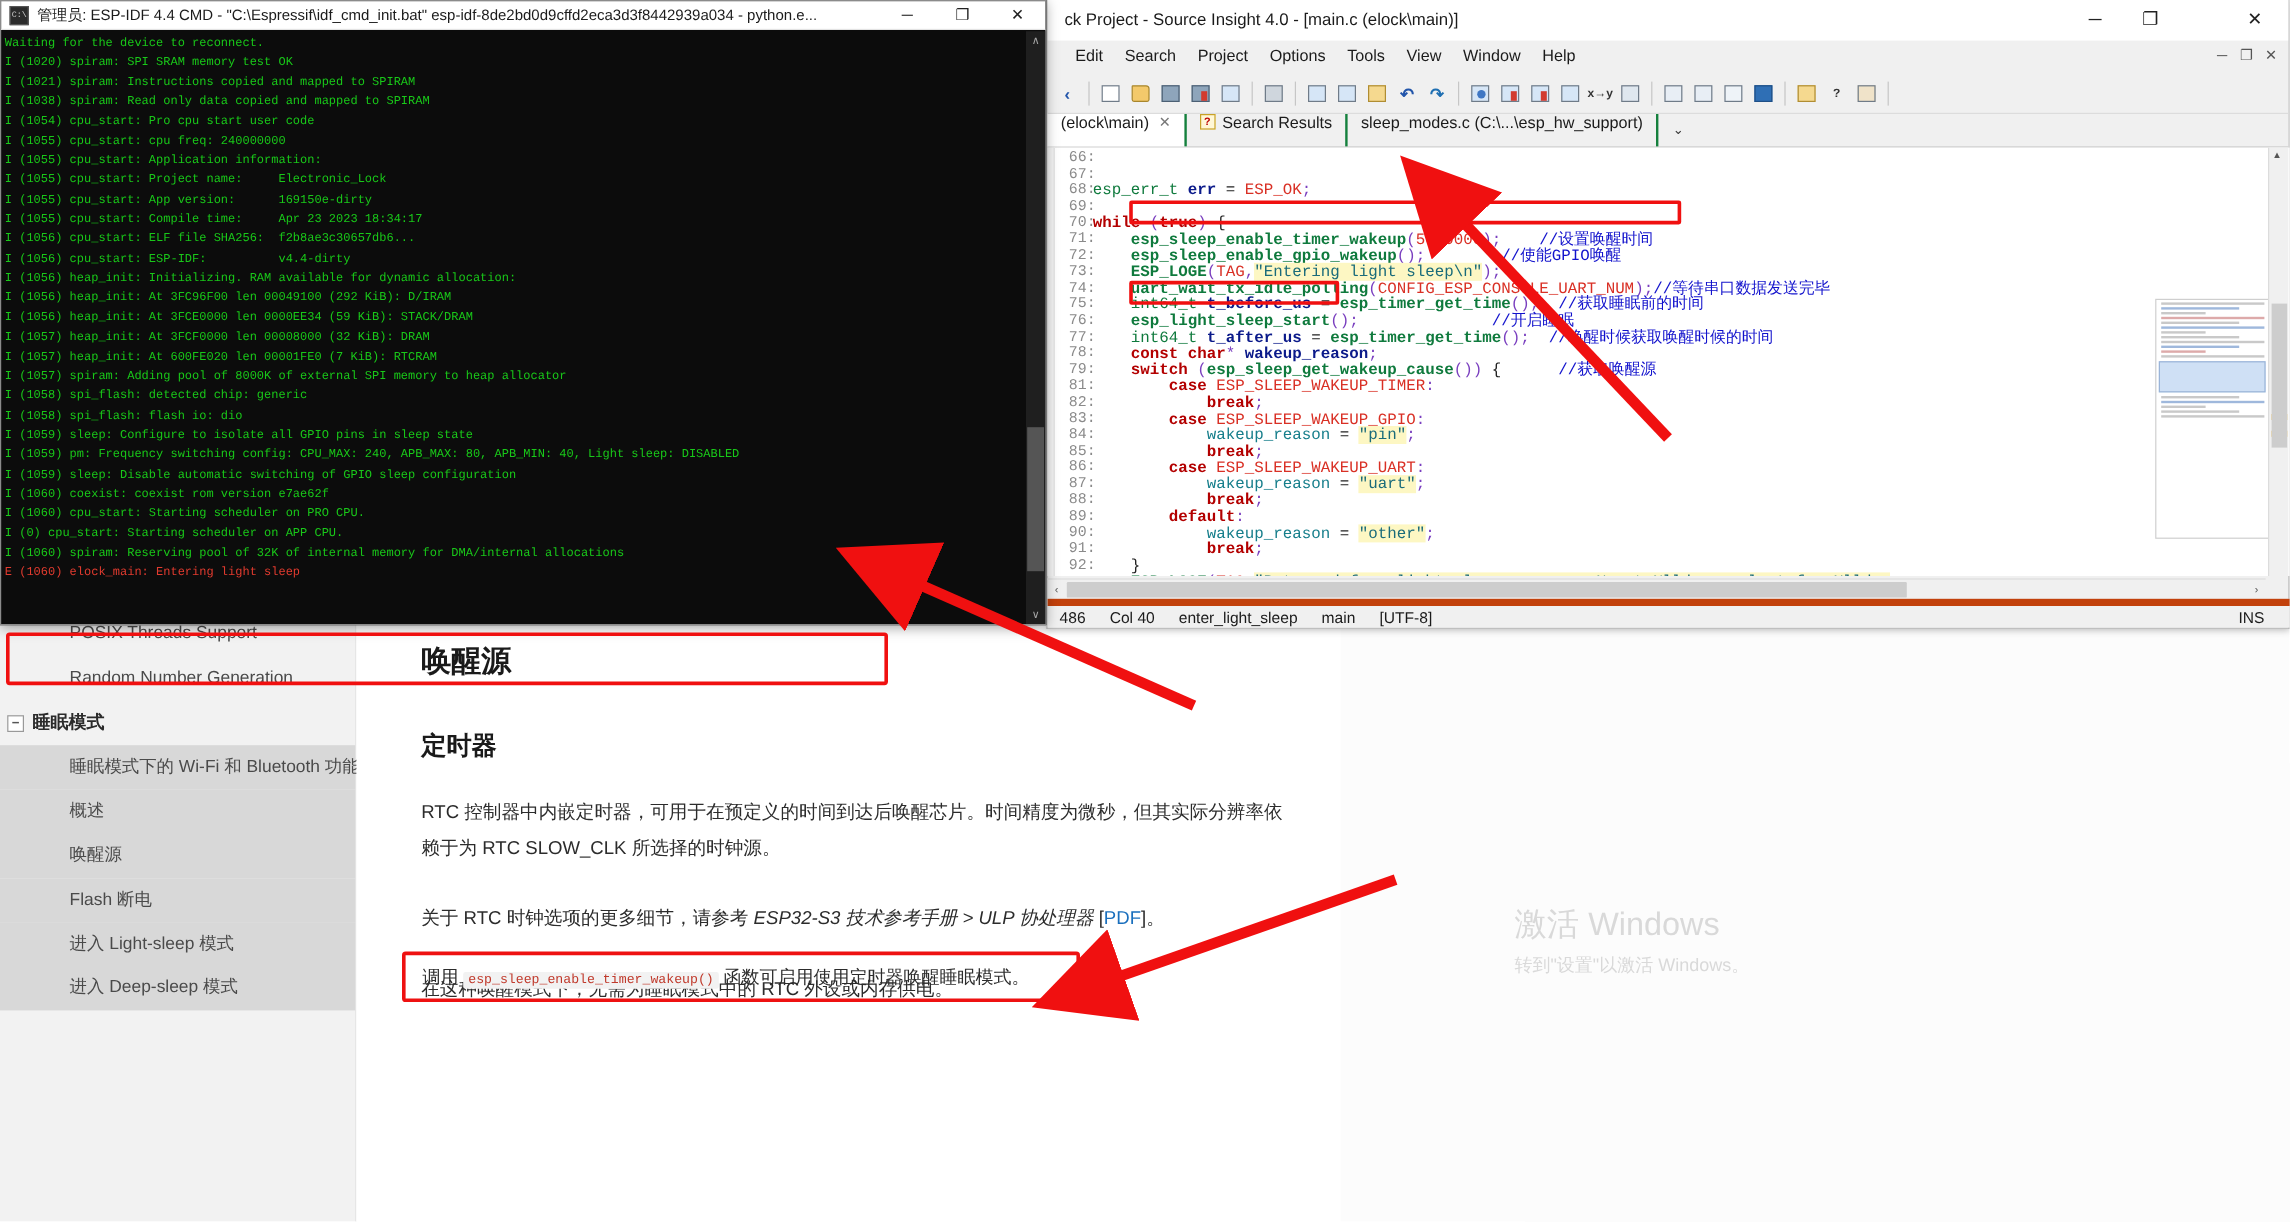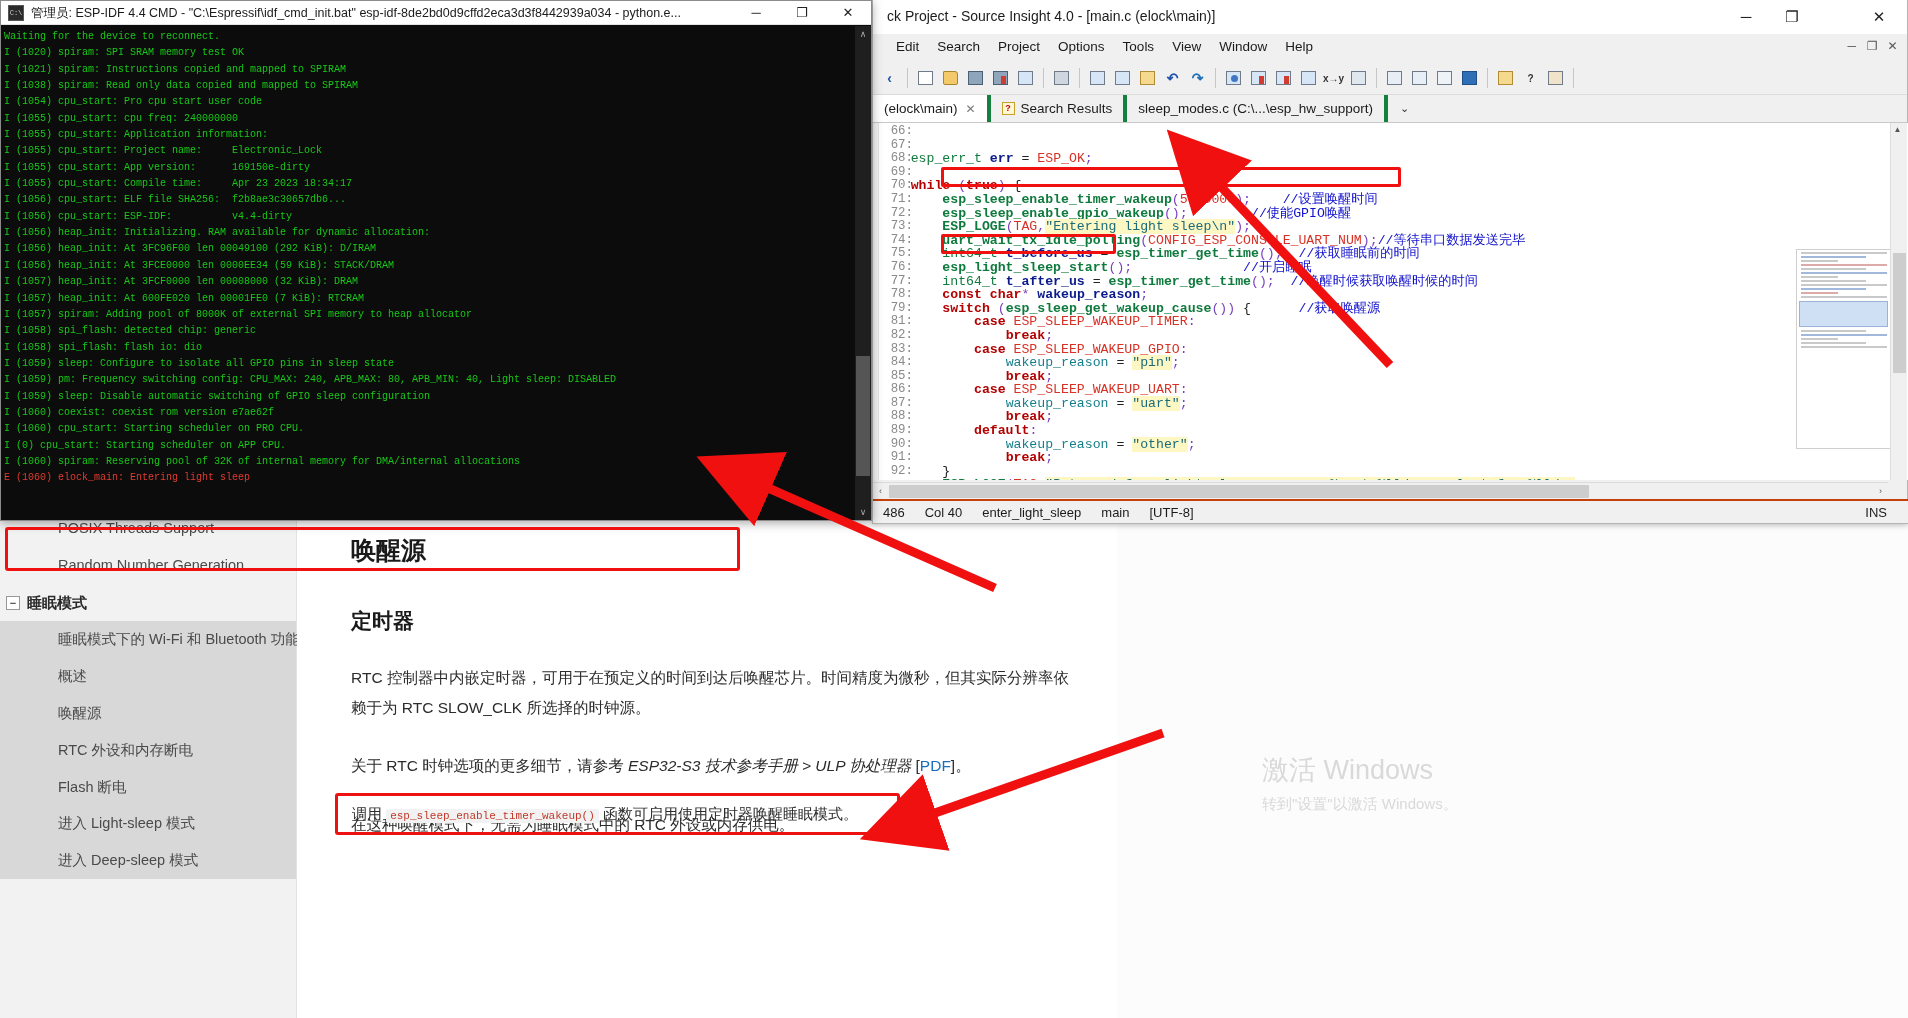--- a/index.html
+++ b/index.html
@@ -84,22 +84,22 @@
   .tbico.folder { background:#f3c96b; border-color:#a8862d; border-radius:1px 3px 2px 2px; }
   .tbico.disk { background:#8ea5bb; border-color:#4c6074; }
   .tbico.red::after { content:""; position:absolute; right:1px; bottom:0; width:5px; height:8px; background:#d23b2f; }
   .tbico.dot::after { content:""; position:absolute; left:4px; top:3px; width:7px; height:7px; background:#3f77c4; border-radius:50%; }
   .tbarrow { font-size:14px; color:#2255aa; font-weight:bold; }
   .tbarrow.r { color:#1f6fb2; }
   .tbtxt { font-size:10px; color:#333; font-weight:bold; }
 
   #si-tabbar { height:28px; background:#f0f0f0; display:flex; align-items:stretch;
      border-bottom:1px solid #c8c8c8; }
-  .si-tab { display:flex; align-items:center; padding:0 11px; font-size:13.5px; color:#1b1b1b;
-     border-right:4px solid #15803d; white-space:nowrap; }
+  .si-tab { display:flex; padding:0 11px; font-size:13.5px; color:#1b1b1b;
+     border-right:2px solid #15803d; white-space:nowrap; }
   .si-tab.active { background:#ffffff; }
   .si-tab .closex { margin-left:8px; font-size:12px; color:#777; }
   .si-tab .tabico { width:13px; height:13px; background:#fff7d6; border:1px solid #c9a227;
      margin-right:6px; font-size:9px; line-height:11px; text-align:center; color:#b00; font-weight:bold; }
   .si-tab-more { display:flex; align-items:center; padding:0 12px; font-size:11px; color:#333; }
 
   #si-editor { position:absolute; left:0; top:123px; width:1036px; height:357px;
      background:#ffffff; overflow:hidden; }
   #si-gutter-left { position:absolute; left:0; top:0; width:6px; height:100%; background:#f4f4f4; border-right:1px solid #e2e2e2;}
   .code-rows { position:absolute; left:6px; top:2px; right:0; font-family:"Liberation Mono", monospace;
@@ -122,21 +122,21 @@
 
   .hl-box { position:absolute; border:3px solid #f01010; border-radius:2px; pointer-events:none; }
 
   #si-hscroll { position:absolute; left:0; bottom:24px; width:1015px; height:17px;
      background:#f0f0f0; border-top:1px solid #dcdcdc; }
   #si-hscroll .thumb { position:absolute; left:16px; top:2px; width:700px; height:13px; background:#cdcdcd; border-radius:1px; }
   #si-hscroll .ar { position:absolute; top:1px; width:15px; height:15px; font-size:9px; color:#555;
      text-align:center; line-height:15px; }
 
   #si-statusbar { position:absolute; left:0; bottom:0; width:1036px; height:24px;
-     background:#f0f0f0; border-top:2px solid #c2410c; display:flex; align-items:center;
+     background:#f0f0f0; border-top:6px solid #c2410c; display:flex; align-items:center;
      font-size:13px; color:#1b1b1b; }
   #si-statusbar .sb { padding:0 10px; white-space:nowrap; }
   #si-statusbar .sb.right { margin-left:auto; padding-right:22px; }
 
   
   #si-rightpane { position:absolute; right:18px; top:126px; width:95px; height:200px;
      background:#fff; border:1px solid #cfcfcf; overflow:hidden; }
   .mini-line { height:2px; background:#c9c9c9; margin:2px 4px; }
   .mini-line.s { width:40%; } .mini-line.m { width:70%; } .mini-line.l { width:92%; }
   .mini-line.blue { background:#9fb8dc; } .mini-line.red { background:#ddaaaa; }
@@ -196,23 +196,20 @@
       <span class="tree-toggle">−</span><span>睡眠模式</span>
     </div>
     <div class="doc-nav-item level1 sel-group">
       <span>睡眠模式下的 Wi-Fi 和 Bluetooth 功能</span>
     </div>
     <div class="doc-nav-item level1 sel-group">
       <span>概述</span>
     </div>
     <div class="doc-nav-item level1 sel-group">
       <span>唤醒源</span>
-    </div>
-    <div class="doc-nav-item level1 sel-group">
-      <span>RTC 外设和内存断电</span>
     </div>
     <div class="doc-nav-item level1 sel-group">
       <span>Flash 断电</span>
     </div>
     <div class="doc-nav-item level1 sel-group">
       <span>进入 Light-sleep 模式</span>
     </div>
     <div class="doc-nav-item level1 sel-group">
       <span>进入 Deep-sleep 模式</span>
     </div>

